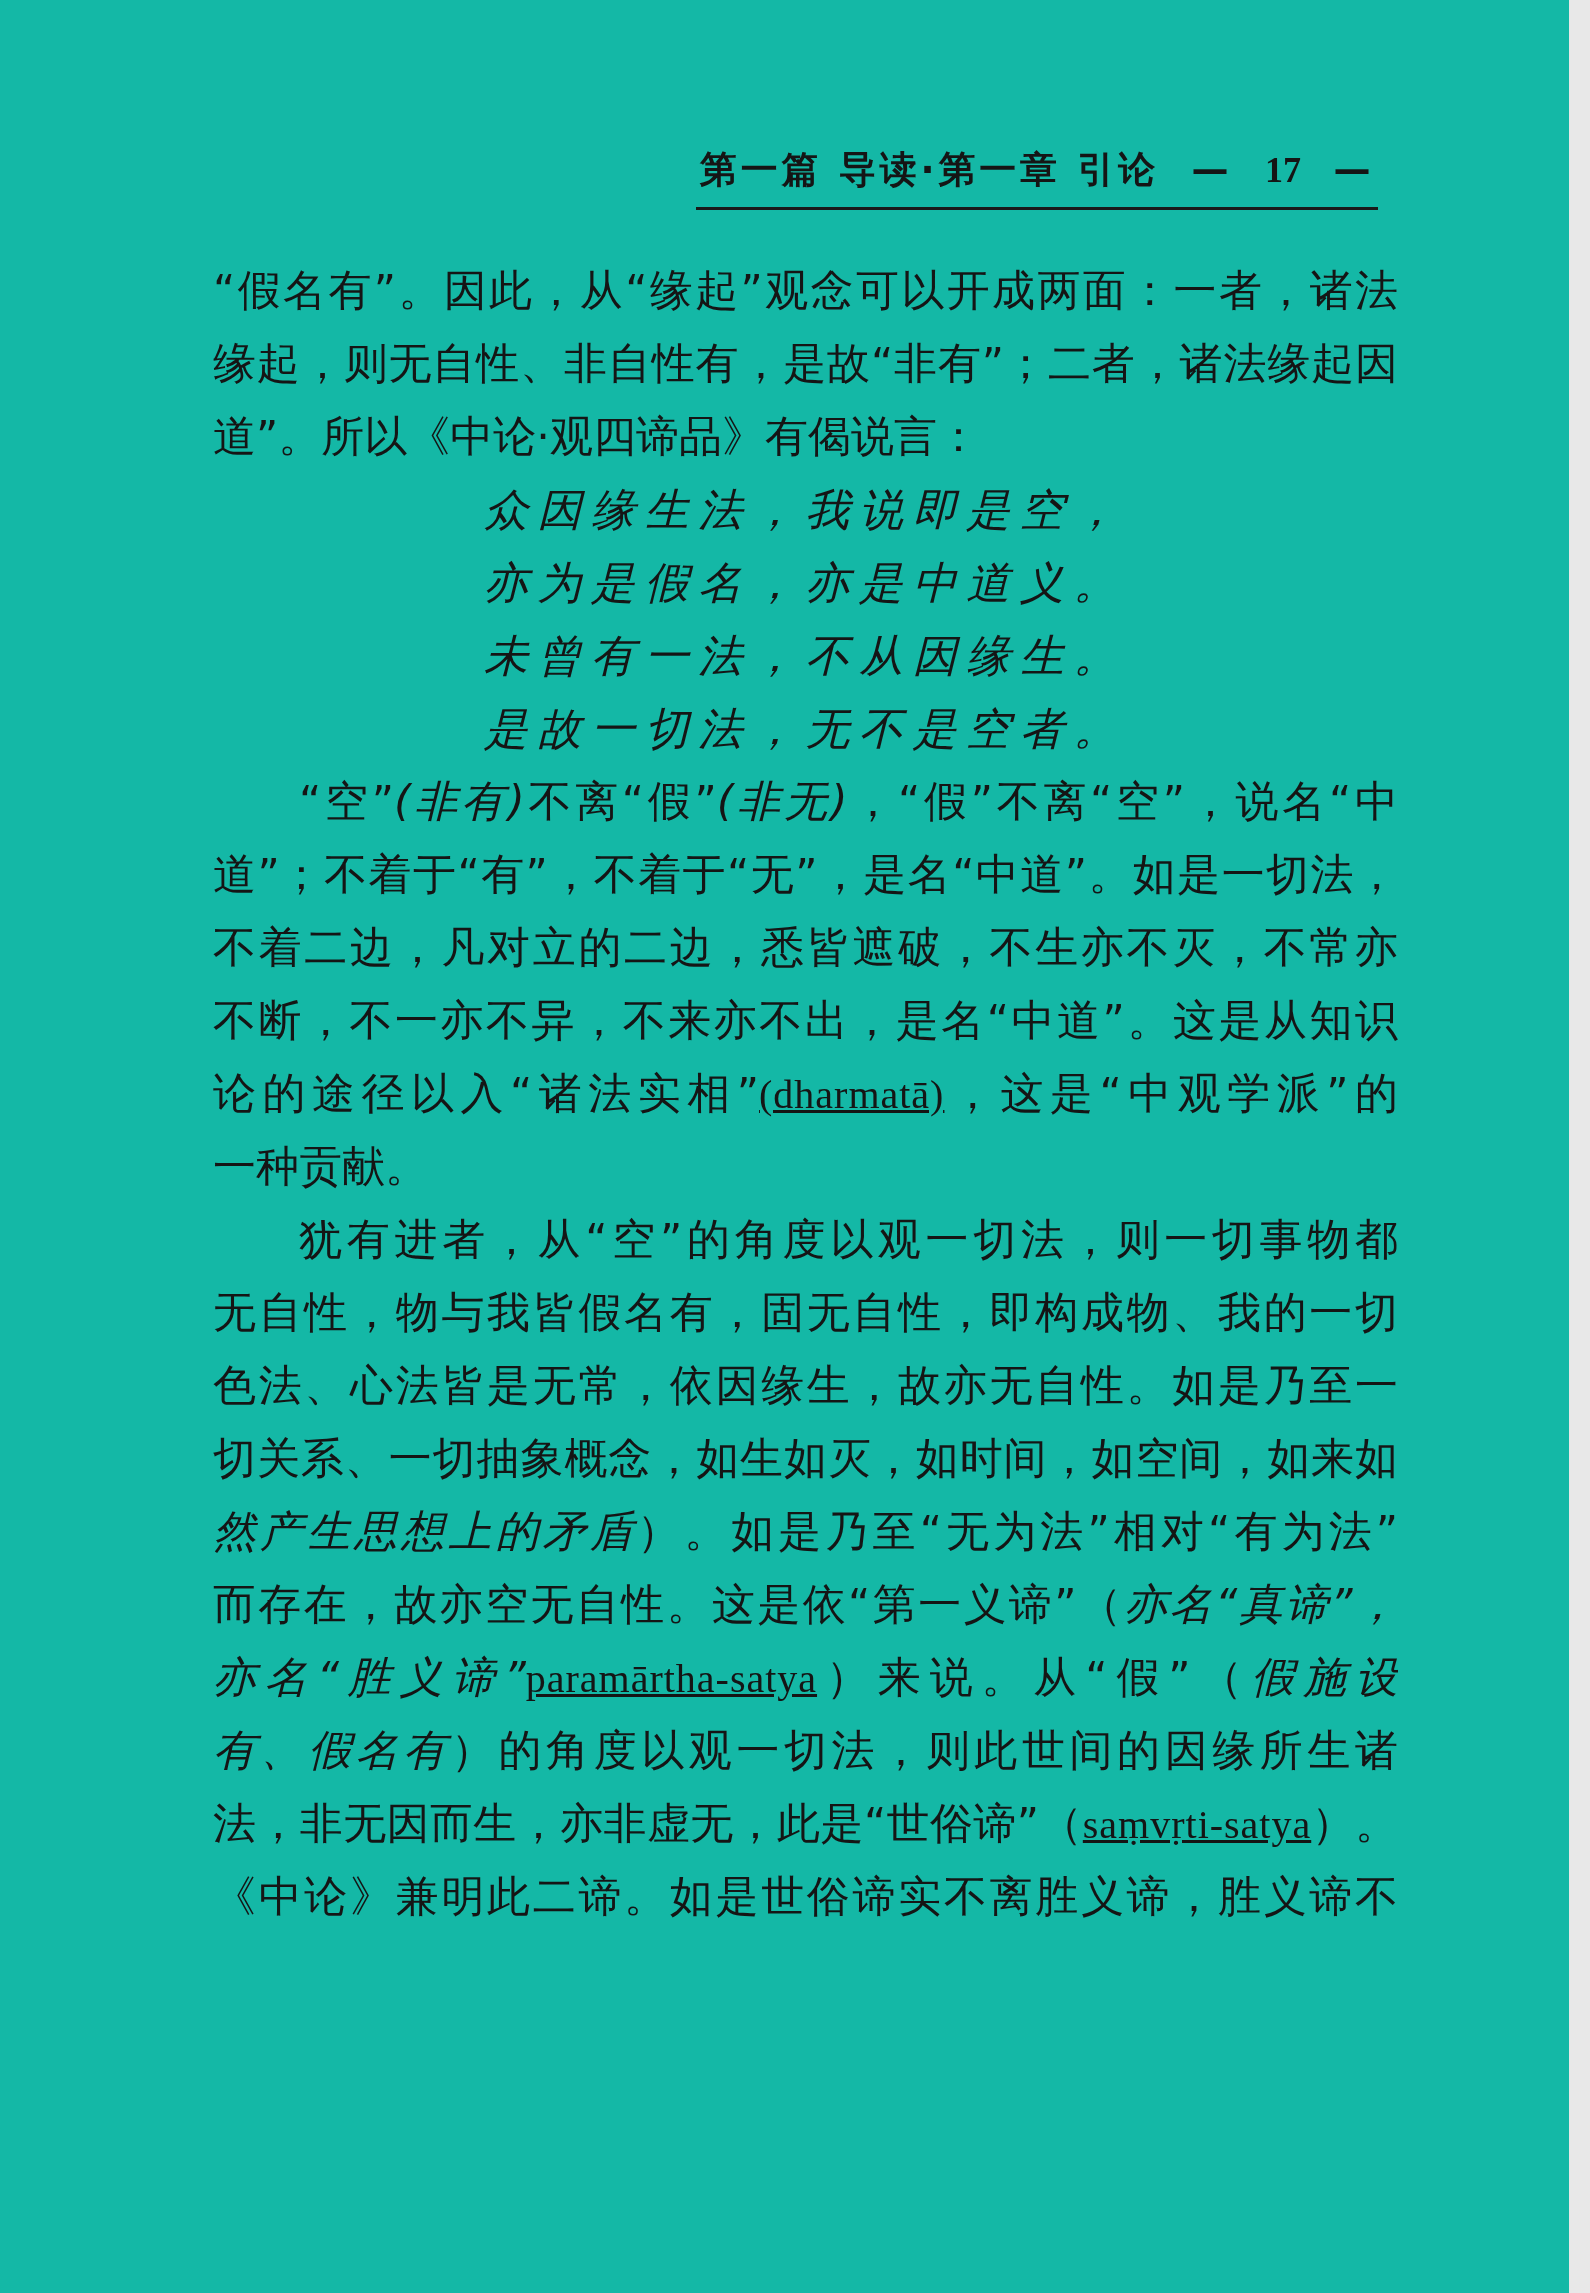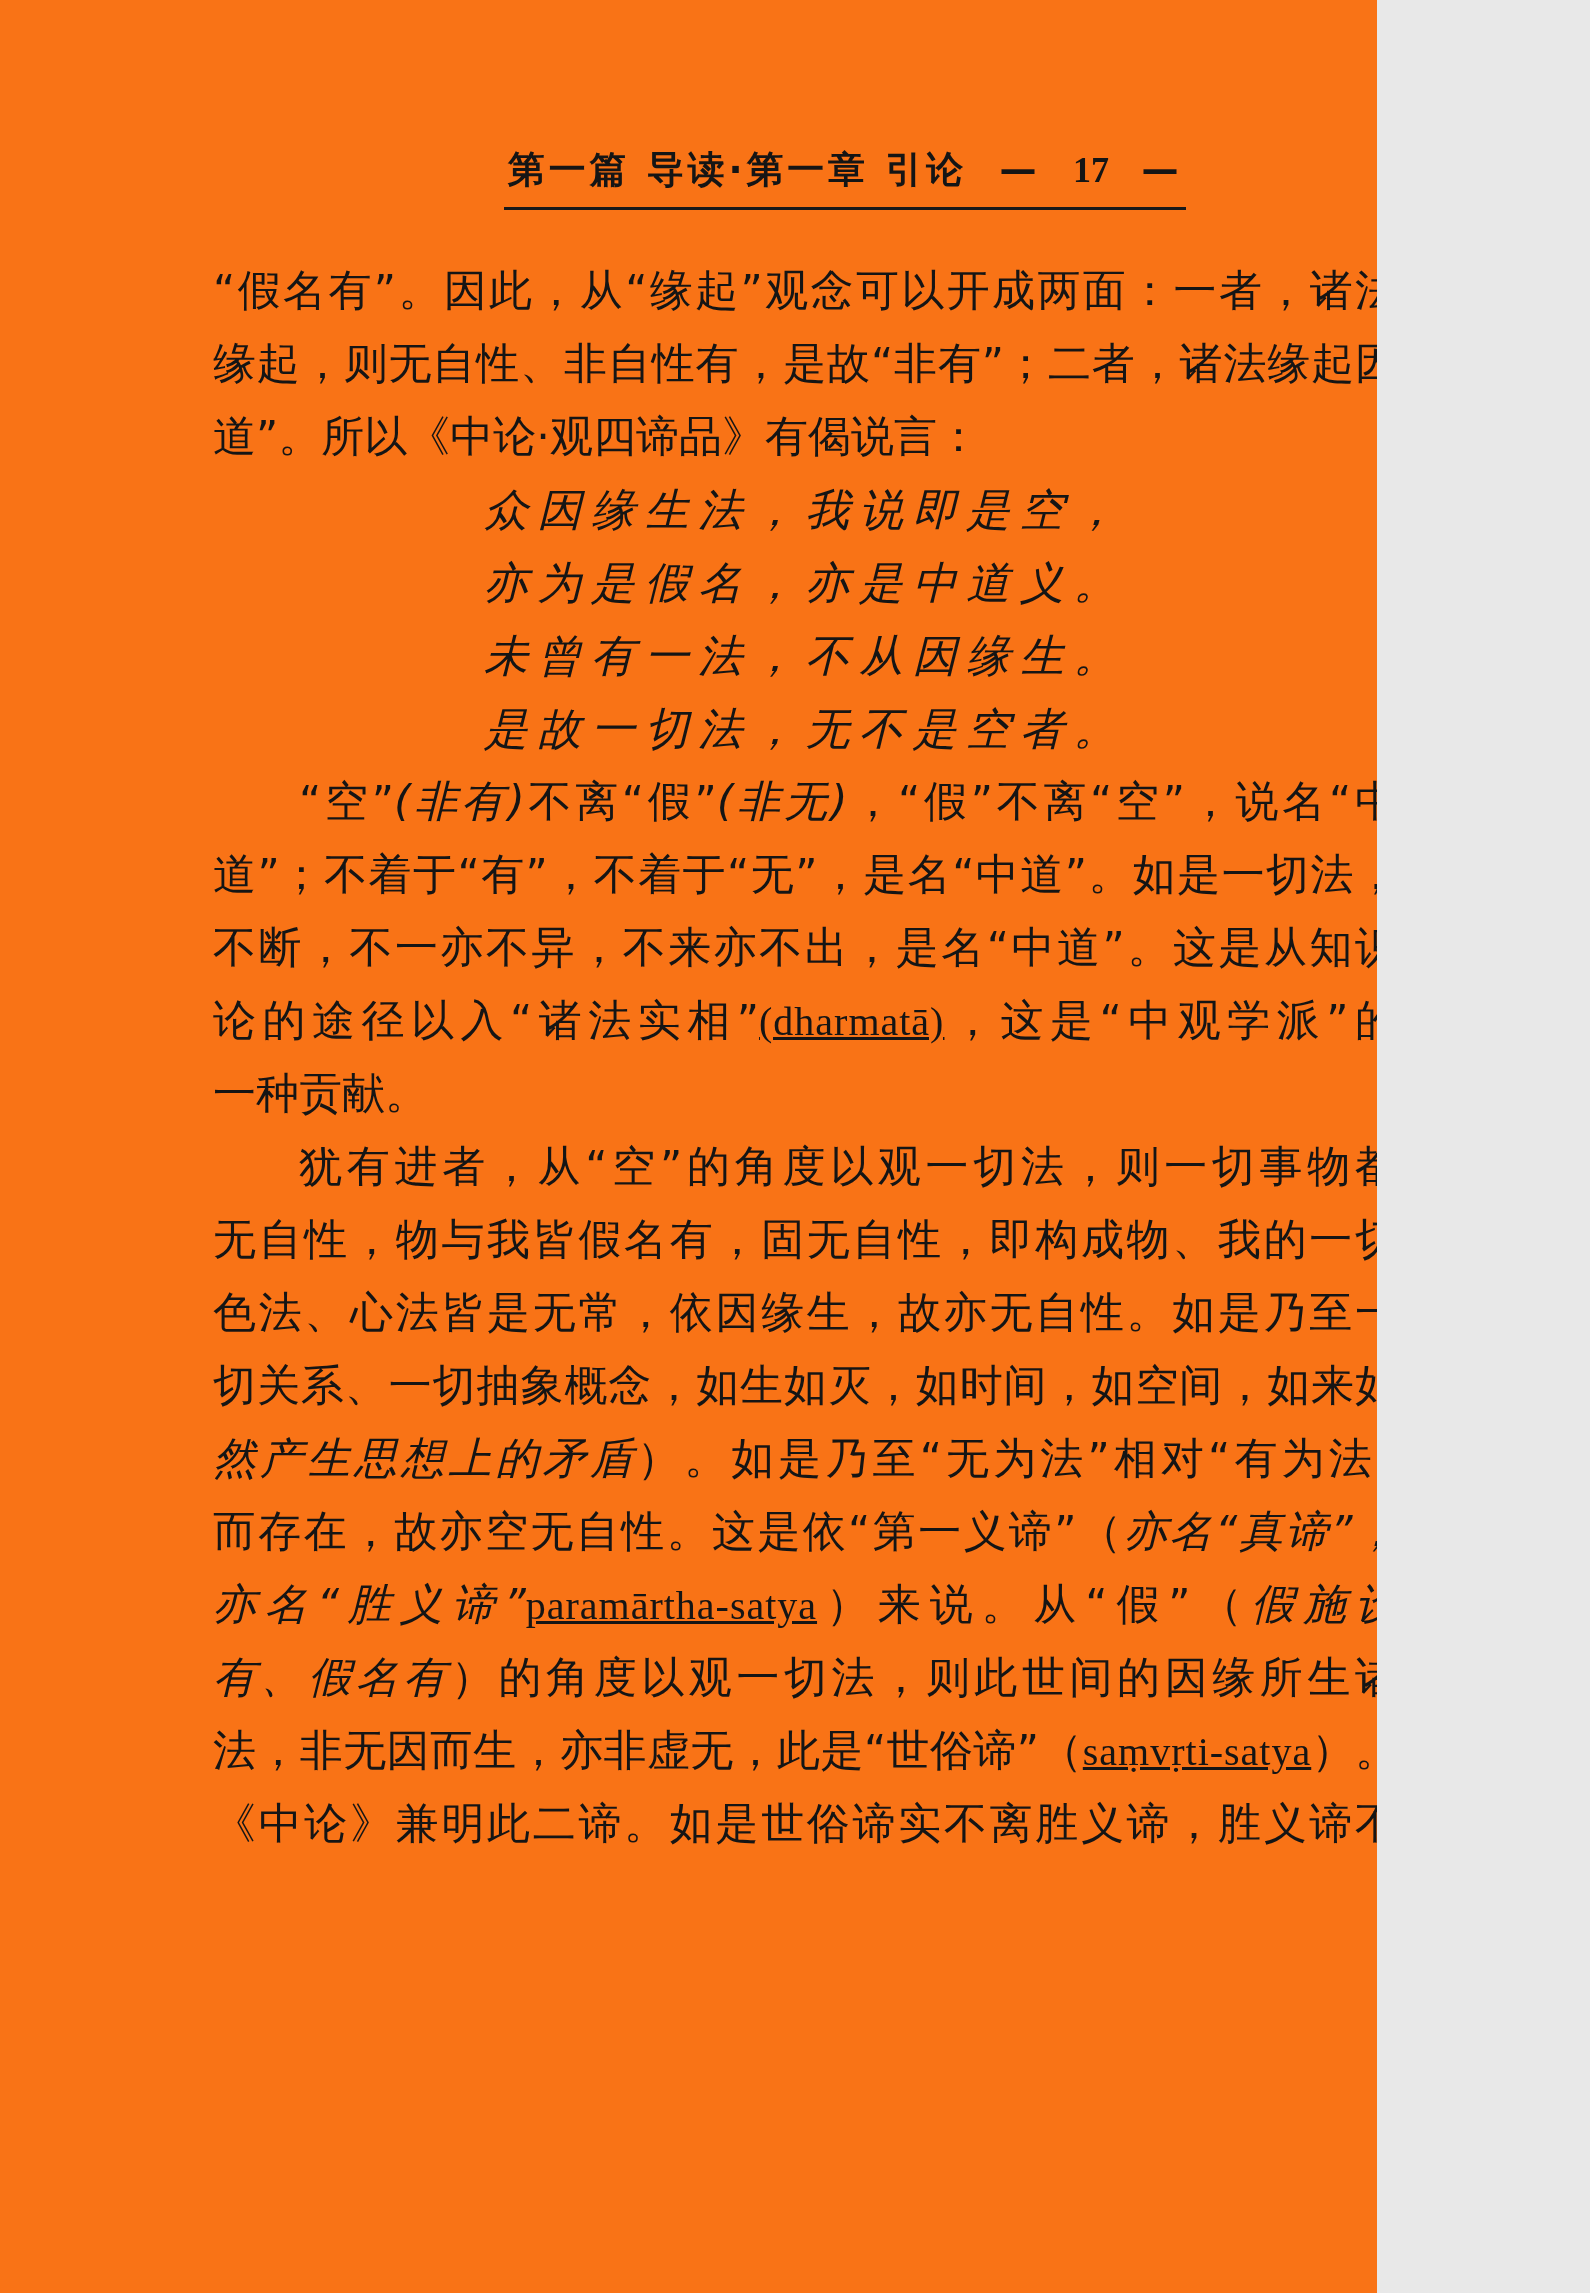--- a/index.html
+++ b/index.html
@@ -2,23 +2,23 @@
 <html><head>
 <meta charset="utf-8">
 <style>
   html, body {
     margin: 0;
     padding: 0;
     background: #e8e8e8;
   }
   .page {
     position: relative;
-    width: 1377px;
+    width: 1569px;
     height: 2293px;
-    background: #f97316;
+    background: #14b8a6;
     overflow: hidden;
     font-family: "DejaVu Sans", sans-serif;
     color: #151515;
   }
   
   .running-header {
     position: absolute;
     top: 145px;
     right: 191px;
     display: inline-flex;
@@ -95,20 +95,21 @@
   <div class="text-block" id="text-block">
       <div class="line body"><span class="seg-normal">“假名有”。因此，从“缘起”观念可以开成两面：一者，诸法</span></div>
       <div class="line body"><span class="seg-normal">缘起，则无自性、非自性有，是故“非有”；二者，诸法缘起因</span></div>
       <div class="line body end"><span class="seg-normal">道”。所以《中论·观四谛品》有偈说言：</span></div>
       <div class="line verse end"><span class="seg-kai">众因缘生法，我说即是空，</span></div>
       <div class="line verse end"><span class="seg-kai">亦为是假名，亦是中道义。</span></div>
       <div class="line verse end"><span class="seg-kai">未曾有一法，不从因缘生。</span></div>
       <div class="line verse end"><span class="seg-kai">是故一切法，无不是空者。</span></div>
       <div class="line body indent"><span class="seg-normal">“空”</span><span class="seg-kai">(非有)</span><span class="seg-normal">不离“假”</span><span class="seg-kai">(非无)</span><span class="seg-normal">，“假”不离“空”，说名“中</span></div>
       <div class="line body"><span class="seg-normal">道”；不着于“有”，不着于“无”，是名“中道”。如是一切法，</span></div>
+      <div class="line body"><span class="seg-normal">不着二边，凡对立的二边，悉皆遮破，不生亦不灭，不常亦</span></div>
       <div class="line body"><span class="seg-normal">不断，不一亦不异，不来亦不出，是名“中道”。这是从知识</span></div>
       <div class="line body"><span class="seg-normal">论的途径以入“诸法实相”</span><span class="seg-latin">(dharmatā)</span><span class="seg-normal">，这是“中观学派”的</span></div>
       <div class="line body end"><span class="seg-normal">一种贡献。</span></div>
       <div class="line body indent"><span class="seg-normal">犹有进者，从“空”的角度以观一切法，则一切事物都</span></div>
       <div class="line body"><span class="seg-normal">无自性，物与我皆假名有，固无自性，即构成物、我的一切</span></div>
       <div class="line body"><span class="seg-normal">色法、心法皆是无常，依因缘生，故亦无自性。如是乃至一</span></div>
       <div class="line body"><span class="seg-normal">切关系、一切抽象概念，如生如灭，如时间，如空间，如来如</span></div>
       <div class="line body"><span class="seg-kai">然产生思想上的矛盾</span><span class="seg-normal">）。如是乃至“无为法”相对“有为法”</span></div>
       <div class="line body"><span class="seg-normal">而存在，故亦空无自性。这是依“第一义谛”（</span><span class="seg-kai">亦名“真谛”，</span></div>
       <div class="line body"><span class="seg-kai">亦名“胜义谛”</span><span class="seg-latin">paramārtha-satya</span><span class="seg-normal">）来说。从“假”（</span><span class="seg-kai">假施设</span></div>

